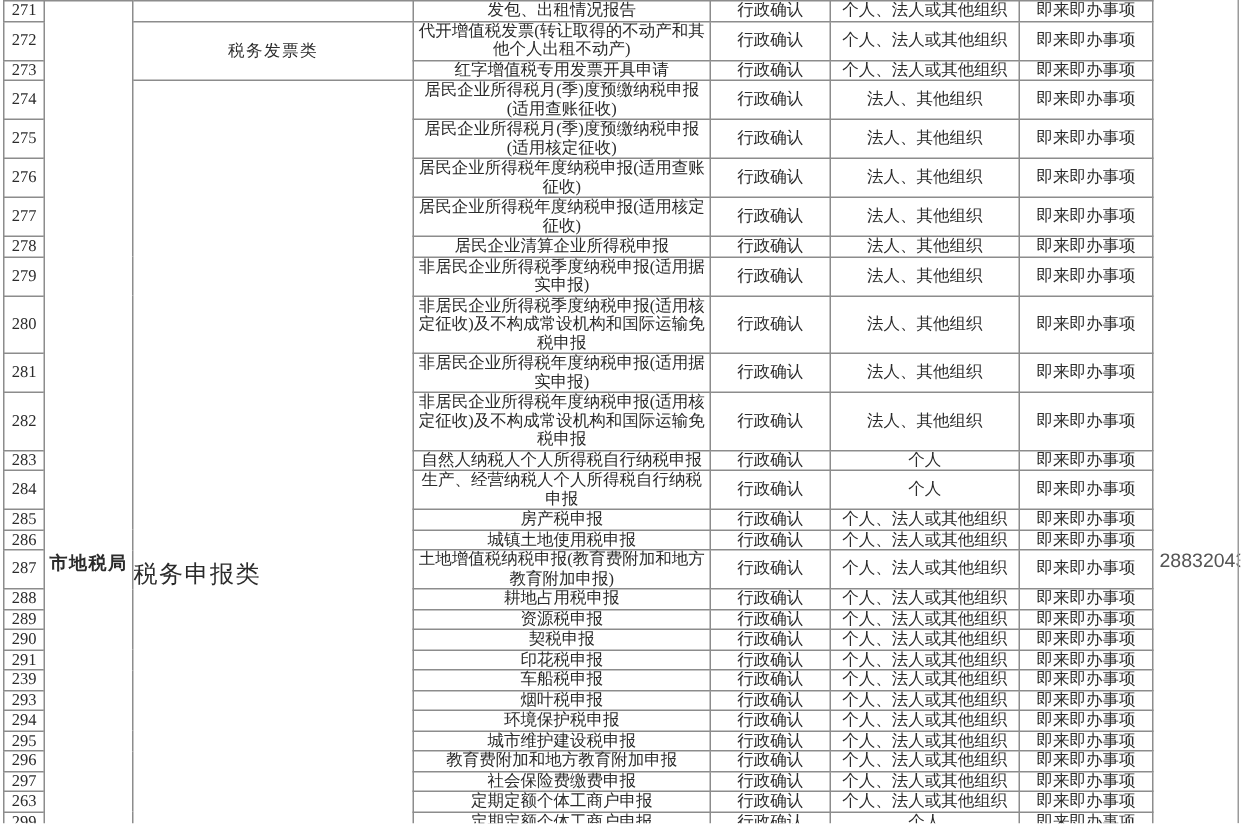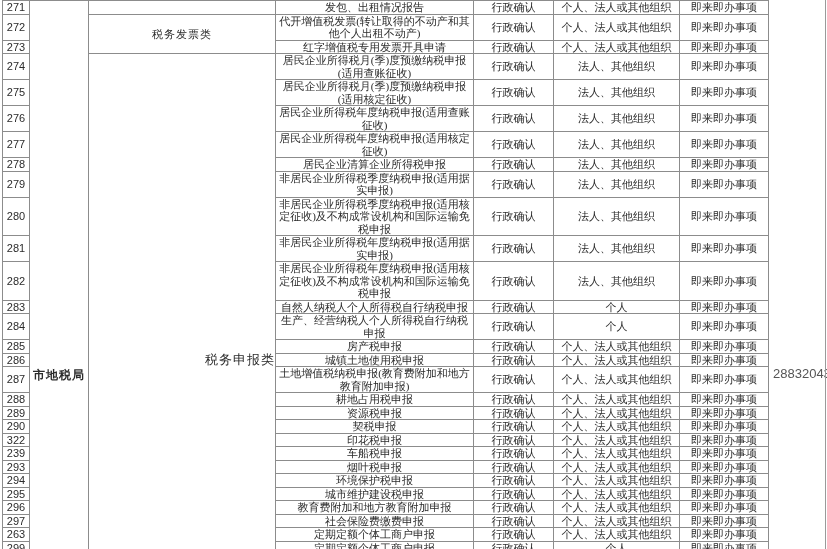--- a/index.html
+++ b/index.html
@@ -21,30 +21,30 @@
     padding:0;
     text-align:center;
     vertical-align:middle;
     overflow:hidden;
     font-size:11px;
     line-height:12.5px;
   }
   tr.r1{height:13px}
   tr.r2{height:25px}
   tr.r3{height:38px}
-  td.c-num{font-size:11.5px;font-family:Liberation Sans, sans-serif;}
+  td.c-num{font-size:11.5px;font-family:Liberation Serif, serif;}
   td.c-dept{position:relative;}
   td.c-dept .float-label{
     position:absolute;left:0;right:0;top:368px;
     font-size:12px;letter-spacing:1px;font-weight:bold;
   }
   td.c-cat{position:relative;}
   td.c-cat .float-label{
-    position:absolute;left:0;right:0;top:300px;
-    text-align:right;font-size:13px;letter-spacing:1px;
+    position:absolute;left:0;right:0;top:324px;
+    text-align:left;font-size:16px;letter-spacing:1px;
   }
   td.c-cat-mid{font-size:12px;letter-spacing:1px;}
   td.cont{border-top:none;}
   .side-note{
     position:absolute;left:773px;top:366px;
     font-family:"Liberation Sans","DejaVu Sans",sans-serif;
     font-size:13px;color:#555555;letter-spacing:0px;
     white-space:nowrap;
   }
   .page-edge-line{
@@ -209,21 +209,21 @@
         <td class="c-service">即来即办事项</td>
       </tr>
       <tr class="r1">
         <td class="c-num">290</td>
         <td class="c-item">契税申报</td>
         <td class="c-type">行政确认</td>
         <td class="c-target">个人、法人或其他组织</td>
         <td class="c-service">即来即办事项</td>
       </tr>
       <tr class="r1">
-        <td class="c-num">322</td>
+        <td class="c-num">291</td>
         <td class="c-item">印花税申报</td>
         <td class="c-type">行政确认</td>
         <td class="c-target">个人、法人或其他组织</td>
         <td class="c-service">即来即办事项</td>
       </tr>
       <tr class="r1">
         <td class="c-num">239</td>
         <td class="c-item">车船税申报</td>
         <td class="c-type">行政确认</td>
         <td class="c-target">个人、法人或其他组织</td>

